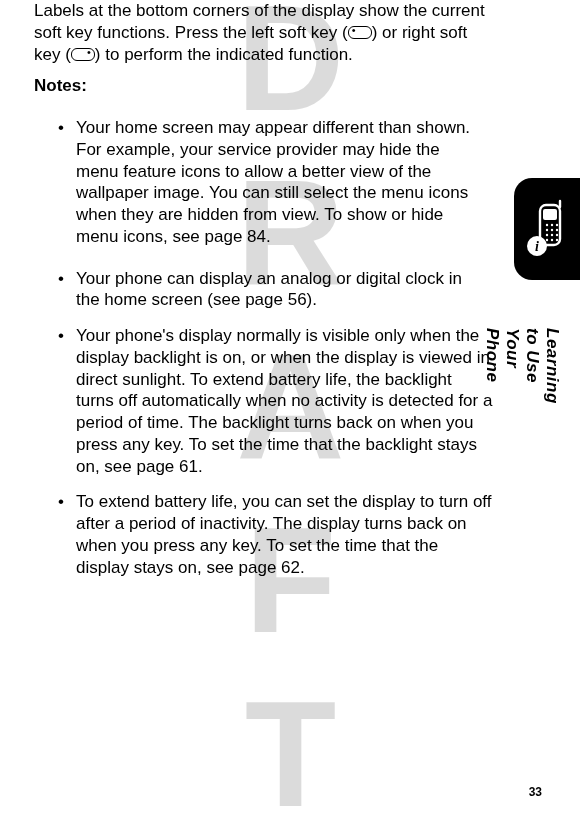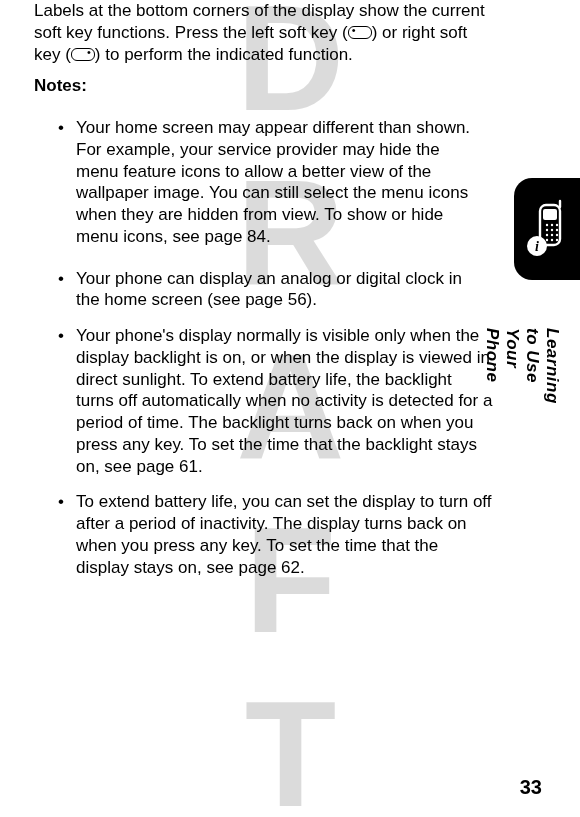--- a/index.html
+++ b/index.html
@@ -119,21 +119,21 @@
     font-style: italic;
     font-size: 17px;
     letter-spacing: 0.5px;
     color: #000;
   }
   .page-number {
     position: absolute;
     bottom: 18px;
     right: 38px;
     font-weight: bold;
-    font-size: 20px;
+    font-size: 12px;
   }
 </style>
 </head>
 <body>
 
 <div class="watermark">DRAFT</div>
 
 <div class="page">
 
   <div class="content">

